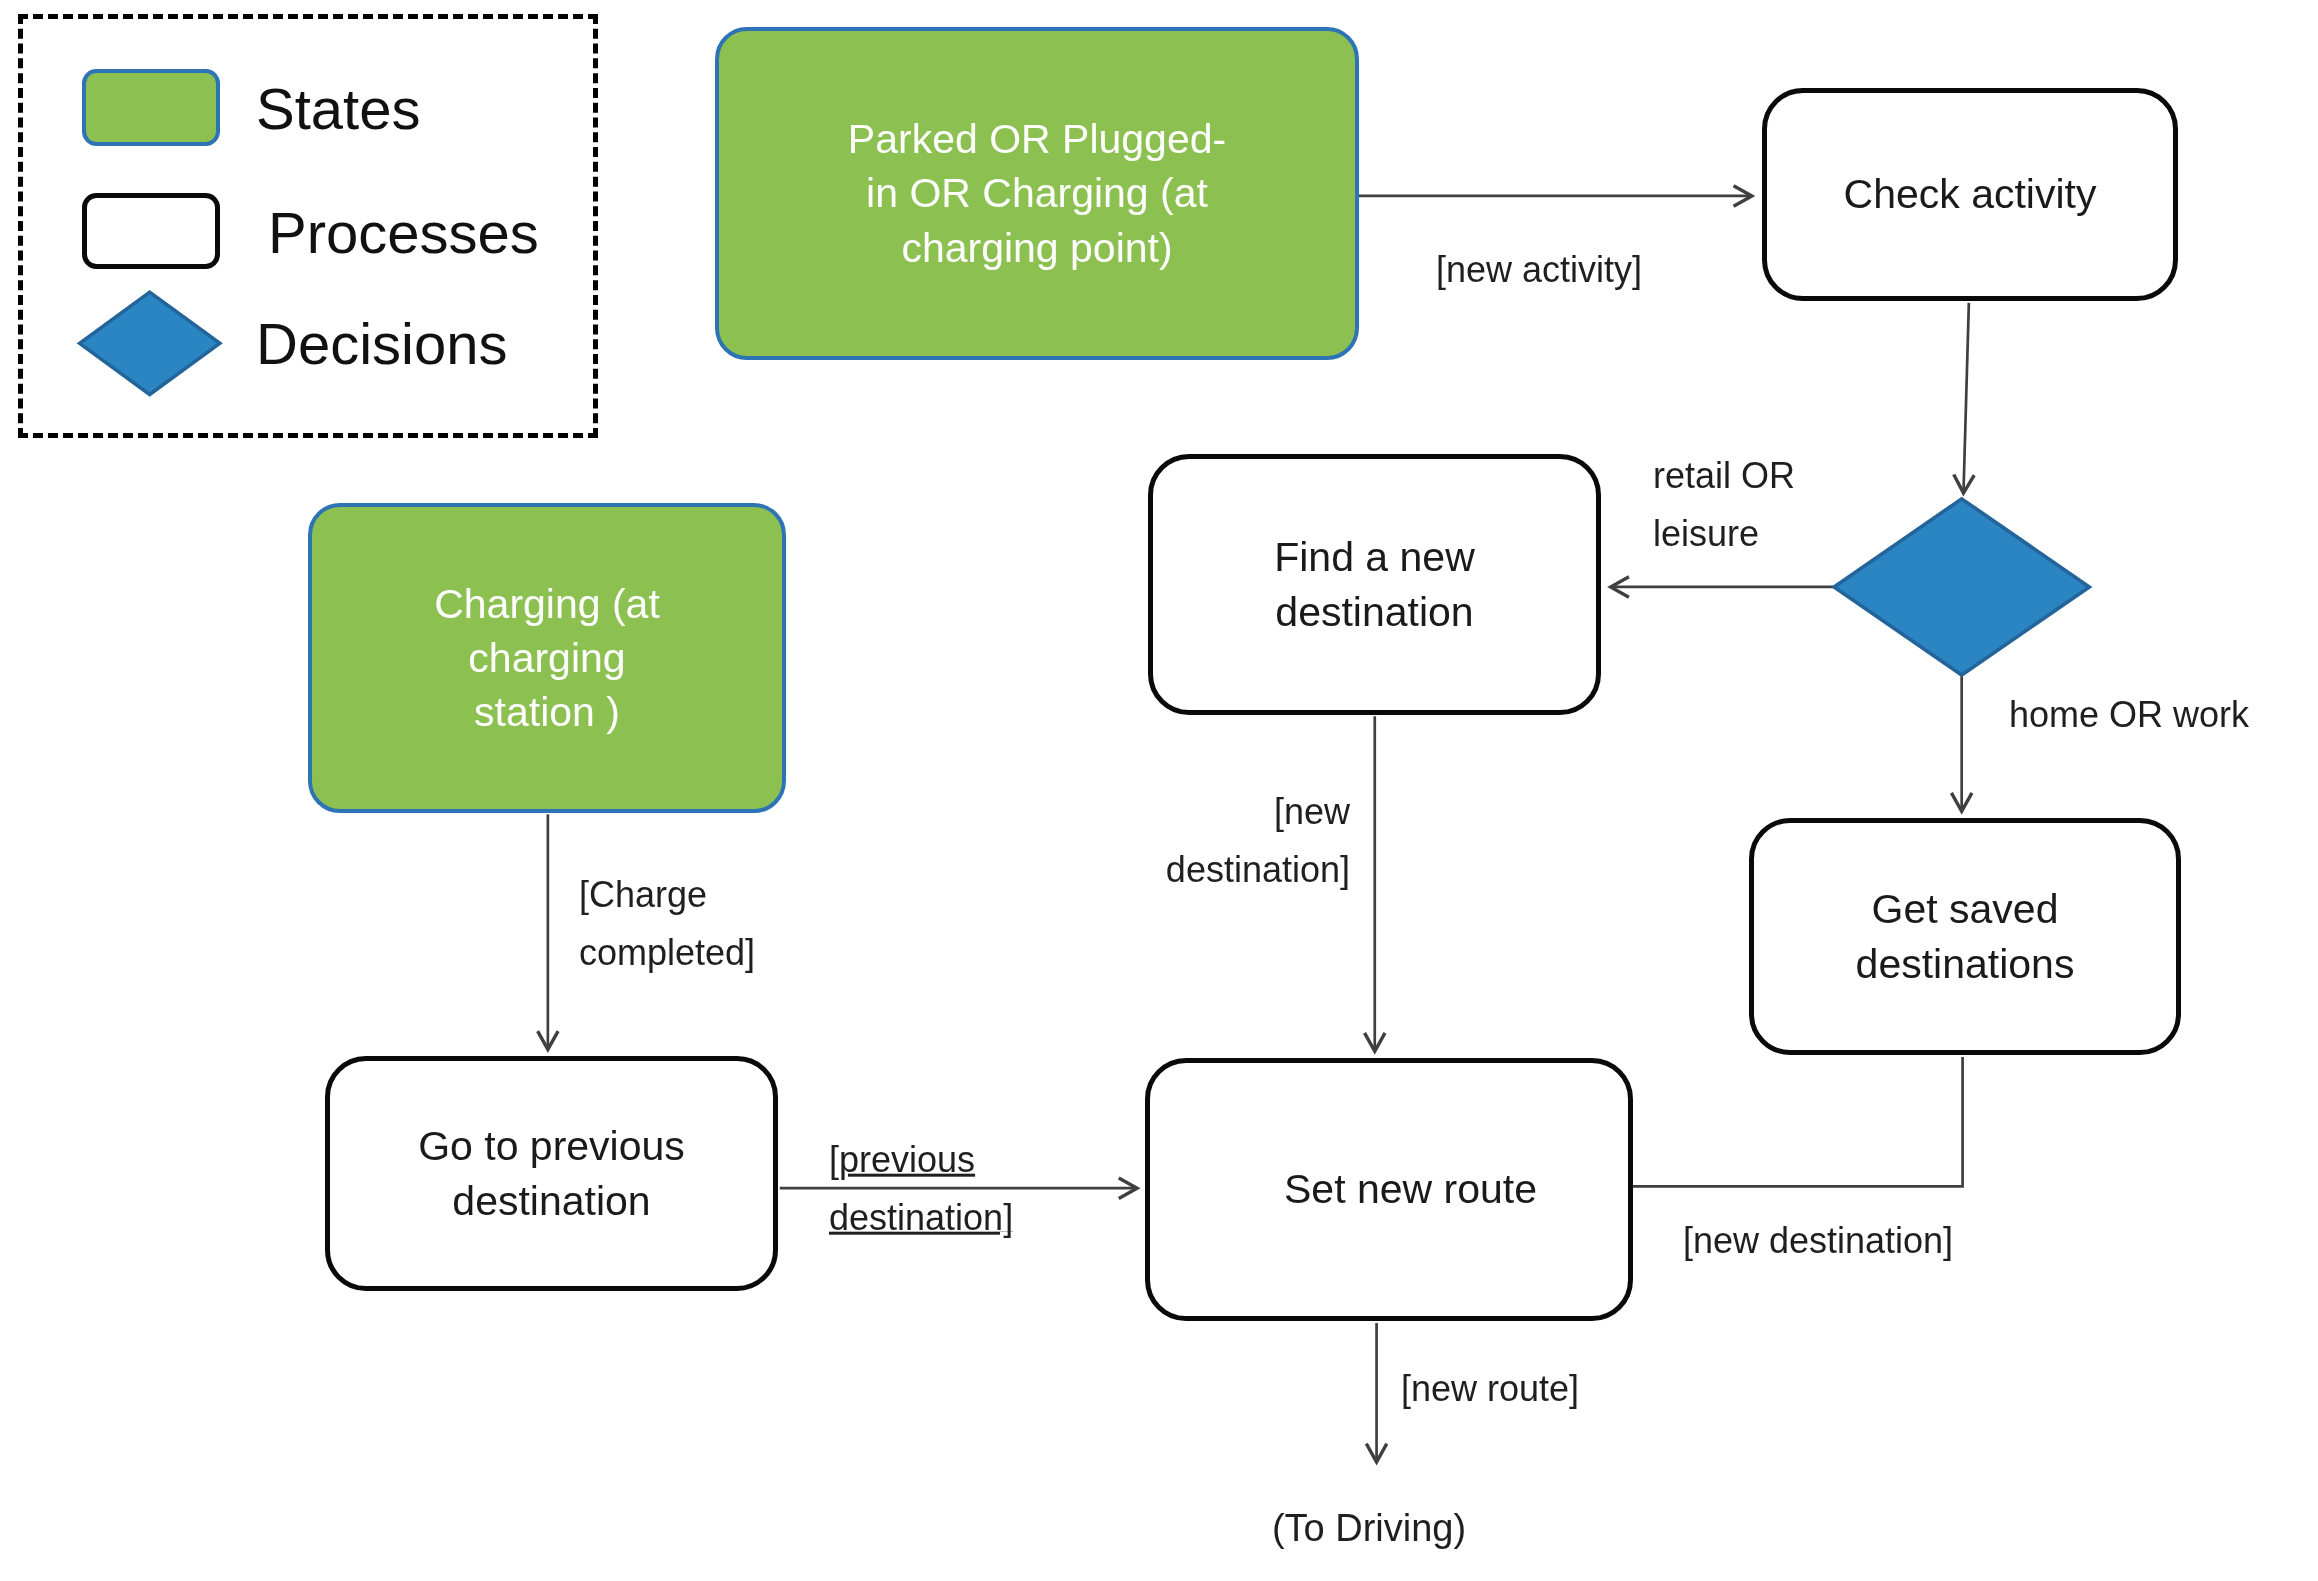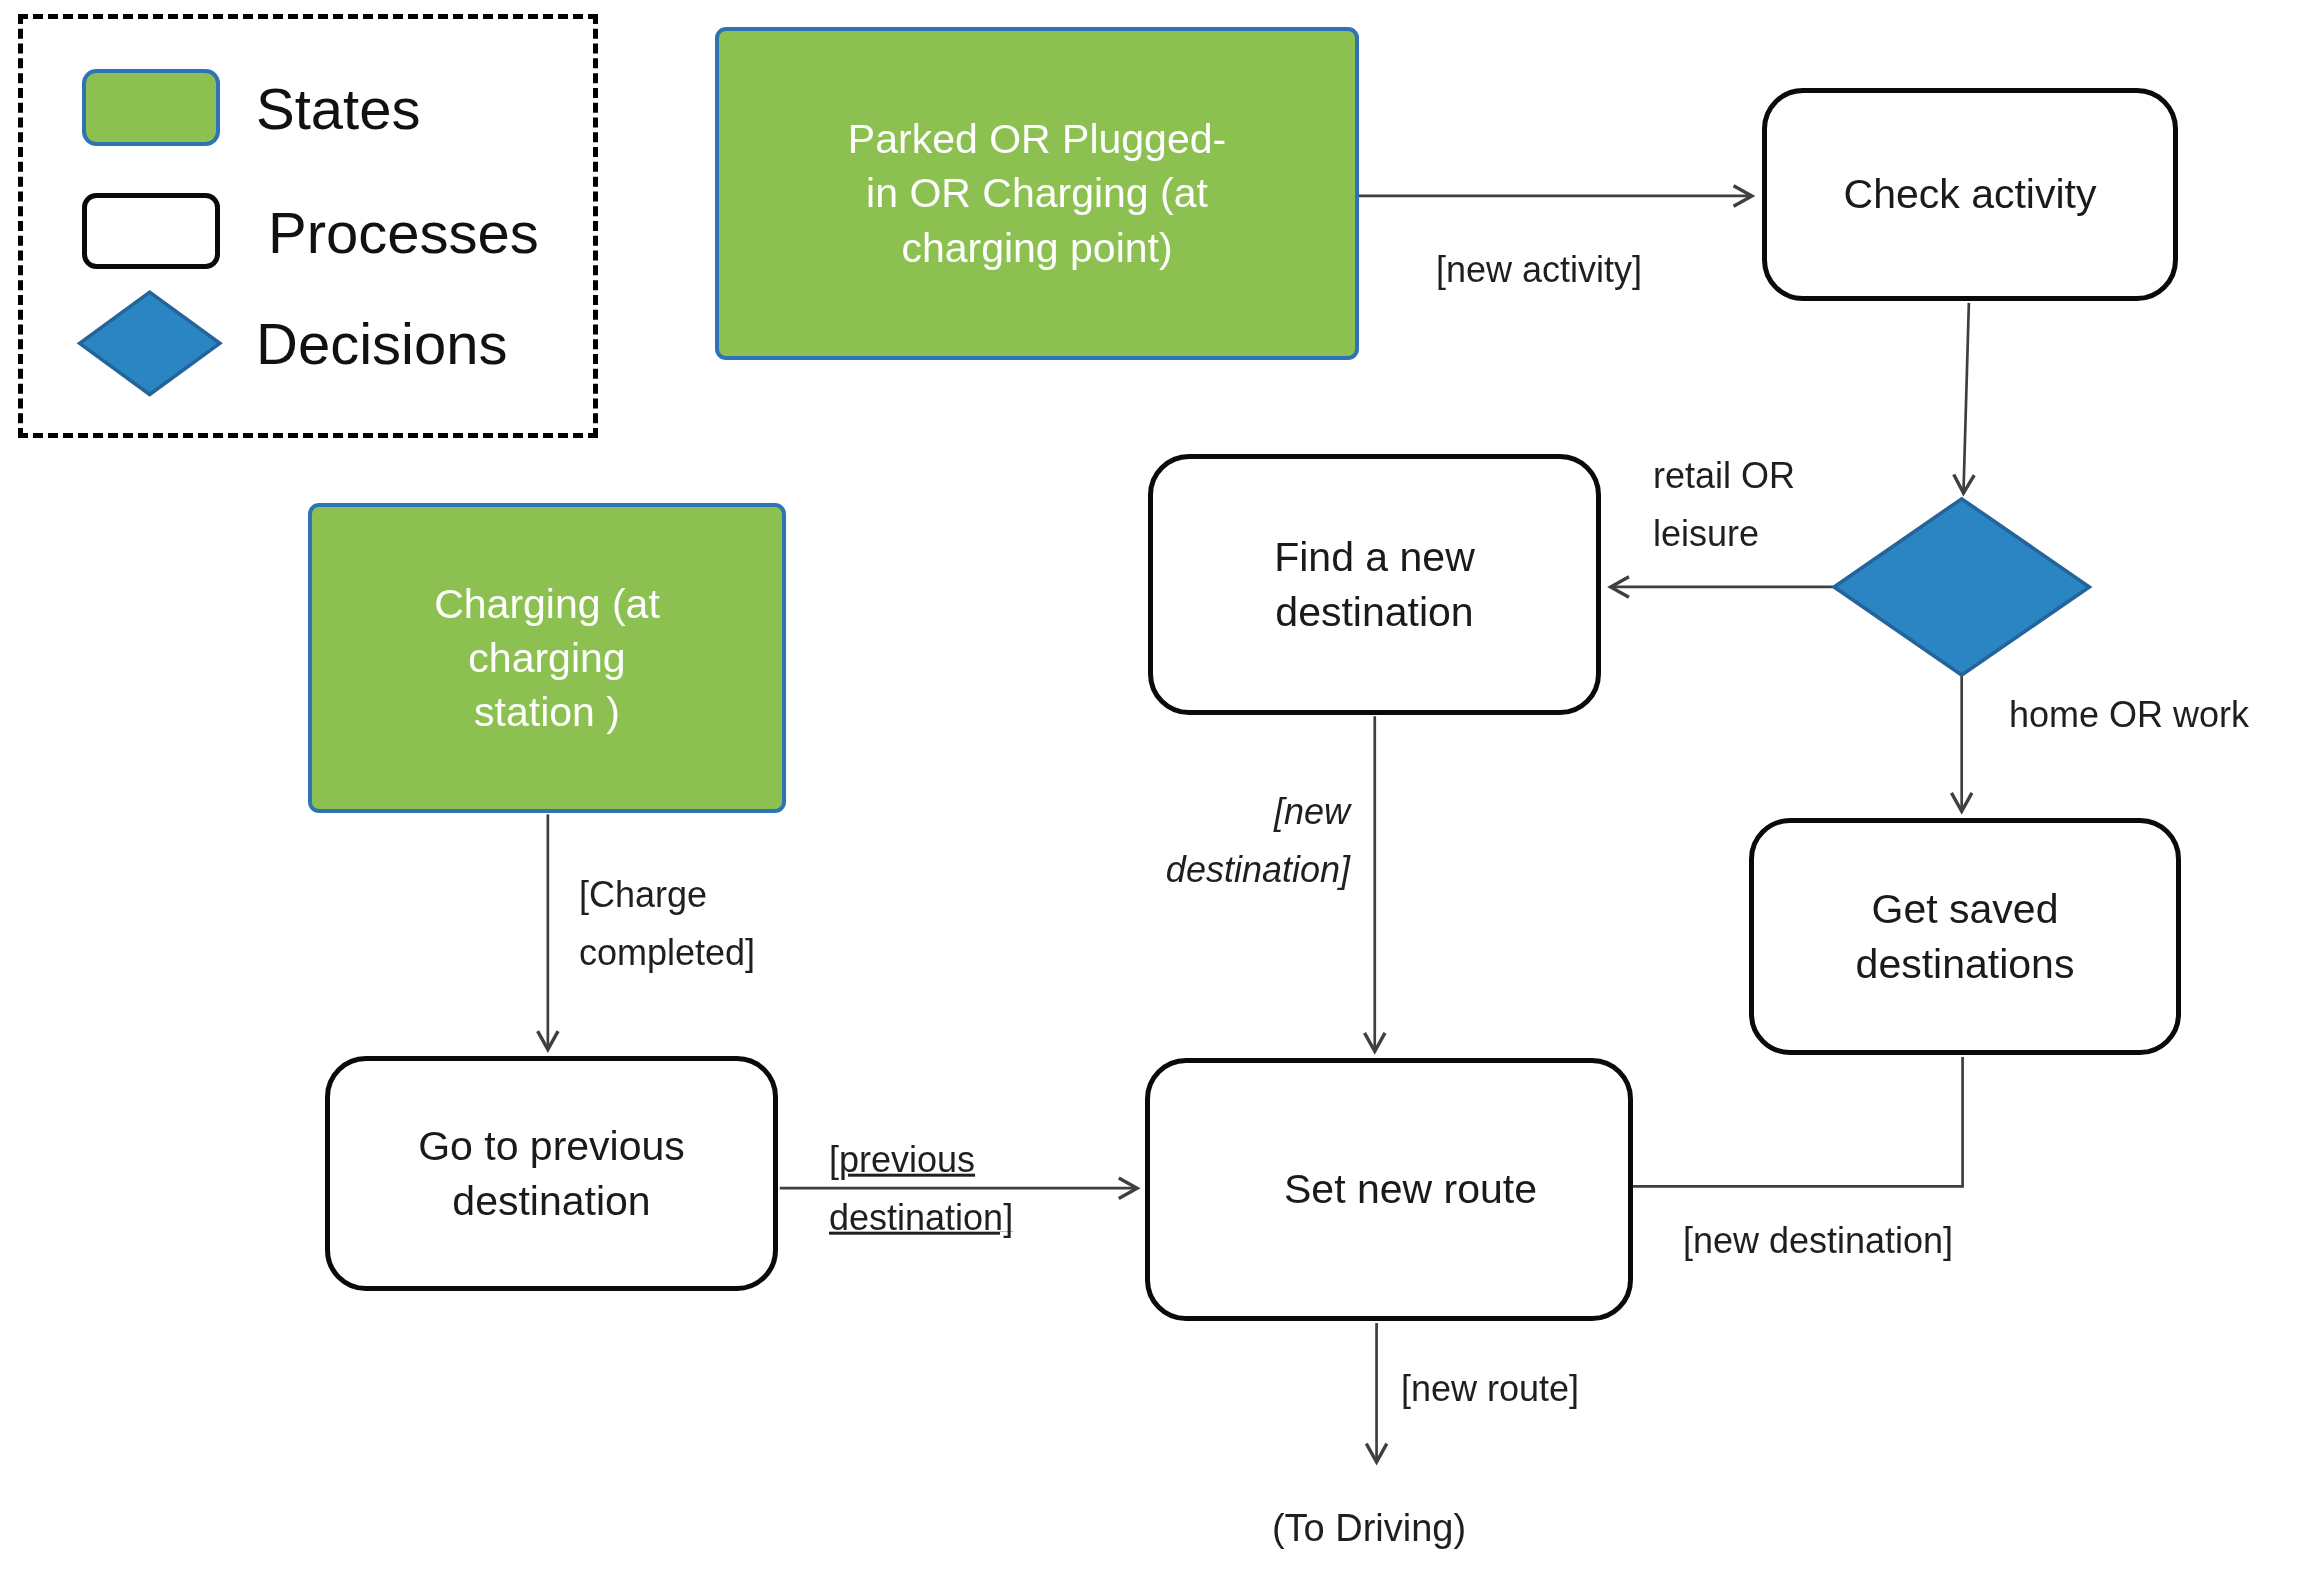--- a/index.html
+++ b/index.html
@@ -30,21 +30,21 @@
     justify-content: center;
     text-align: center;
     font-size: 41px;
     line-height: 1.32;
     white-space: pre-line;
     z-index: 2;
   }
   .node.state {
     background: #8cc152;
     border: 4.5px solid #2e74b5;
-    border-radius: 11px;
+    border-radius: 32px;
     color: #ffffff;
   }
   .node.process {
     background: #ffffff;
     border: 5.4px solid #0a0a0a;
     border-radius: 41px;
     color: #1a1a1a;
   }
   .edge-label {
     position: absolute;
@@ -156,21 +156,21 @@
 
   <div class="node process" style="left:1145px; top:1058px; width:488px; height:263px;padding-left:43px;">Set new route</div>
 
   <div class="edge-label center" style="left:1539px; top:270px;">[new activity]</div>
 
   <div class="edge-label left" style="left:1653px; top:505px;">retail OR
 leisure</div>
 
   <div class="edge-label left" style="left:2009px; top:715px;">home OR work</div>
 
-  <div class="edge-label right" style="left:1350px; top:841px;font-style:italic;">[new
+  <div class="edge-label right" style="left:1350px; top:841px;">[new
 destination]</div>
 
   <div class="edge-label left" style="left:573px; top:924px;margin-left:6px;">[Charge
 completed]</div>
 
   <div class="edge-label left" style="left:829px; top:1189px;text-decoration:underline;">[previous
 destination]</div>
 
   <div class="edge-label center" style="left:1818px; top:1241px;">[new destination]</div>
 

